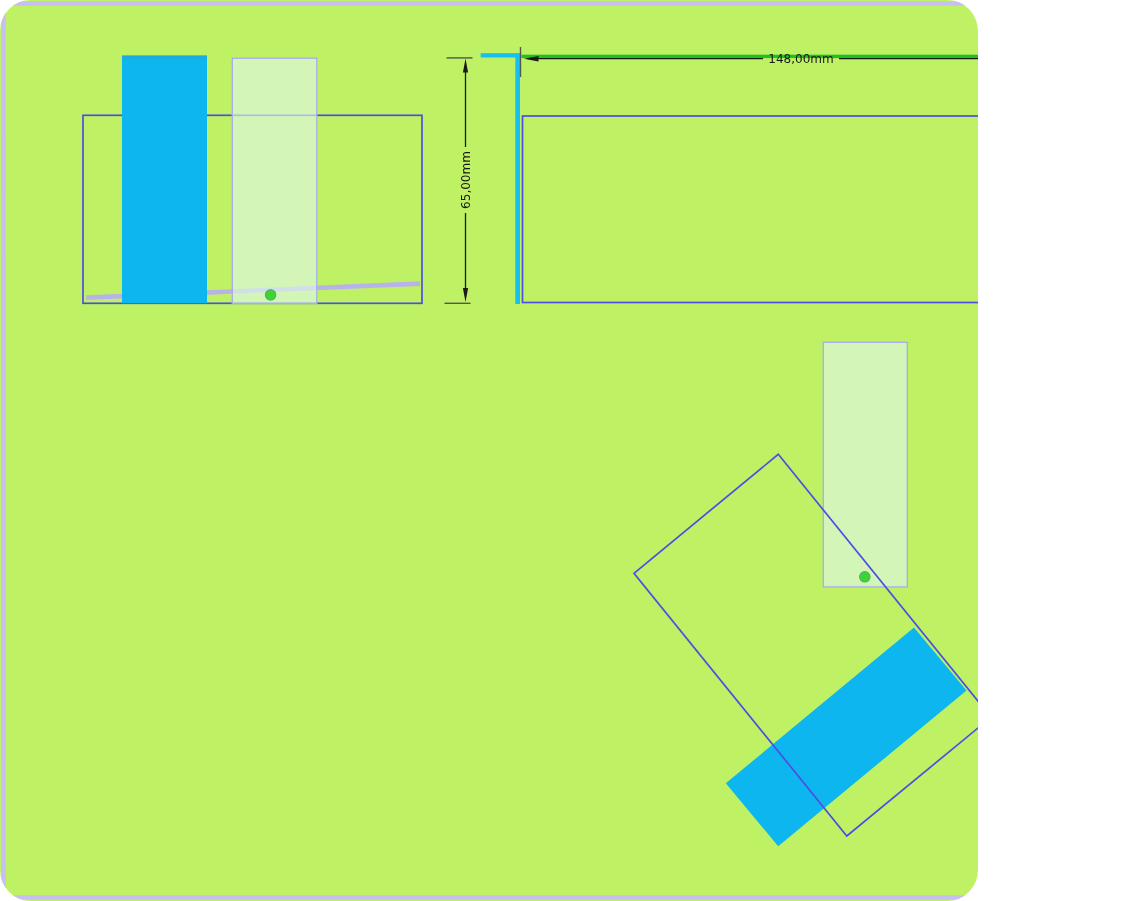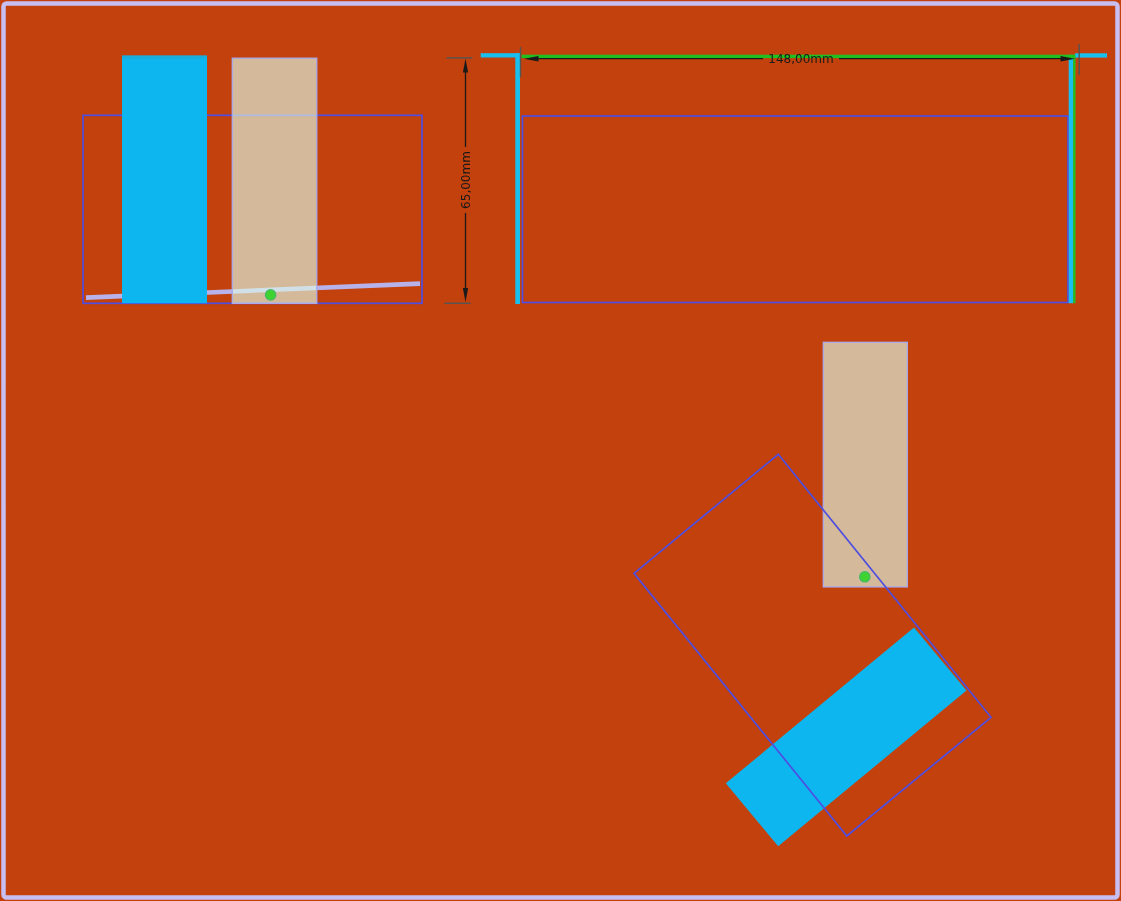--- a/index.html
+++ b/index.html
@@ -1,16 +1,16 @@
 <!DOCTYPE html>
 <html style="--cyan-fill: #0db6ef; --cyan-fill-dark: #17addc; --cyan-line: #18c0f0; --green-line: #1fc121; --blue-outline: #4e4ee2; --lavender-line: #b8b2ea; --pale-green-fill: rgba(222,248,227,0.66); --pale-green-stroke: #a9abee; --dot-green: #3ed331; --dot-stroke: #44b86a; --frame-purple: #c7bff2; --dim-color: #1a1a1a; --tick-color: #555555;"><head>
 <meta charset="utf-8">
 <style>
   html,body{margin:0;padding:0;background:#ffffff;}
-  #stage{position:relative;width:1121px;height:901px;background:#c2410c;overflow:hidden;}
+  #stage{position:relative;width:978px;height:901px;background:#bef264;overflow:hidden;border-radius:31px;}
   svg{position:absolute;left:0;top:0;}
   :root{
     --cyan-fill:#0db6ef;
     --cyan-fill-dark:#17addc;
     --cyan-line:#18c0f0;
     --green-line:#1fc121;
     --blue-outline:#4e4ee2;
     --lavender-line:#b8b2ea;
     --pale-green-fill:rgba(222,248,227,0.66);
     --pale-green-stroke:#a9abee;

